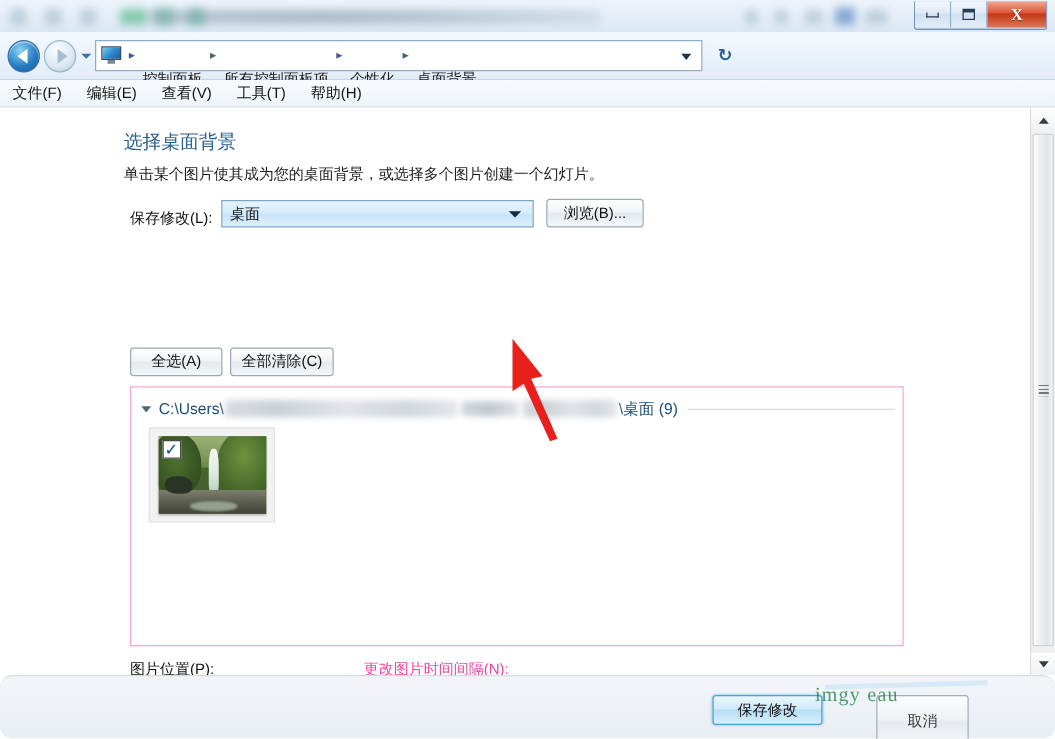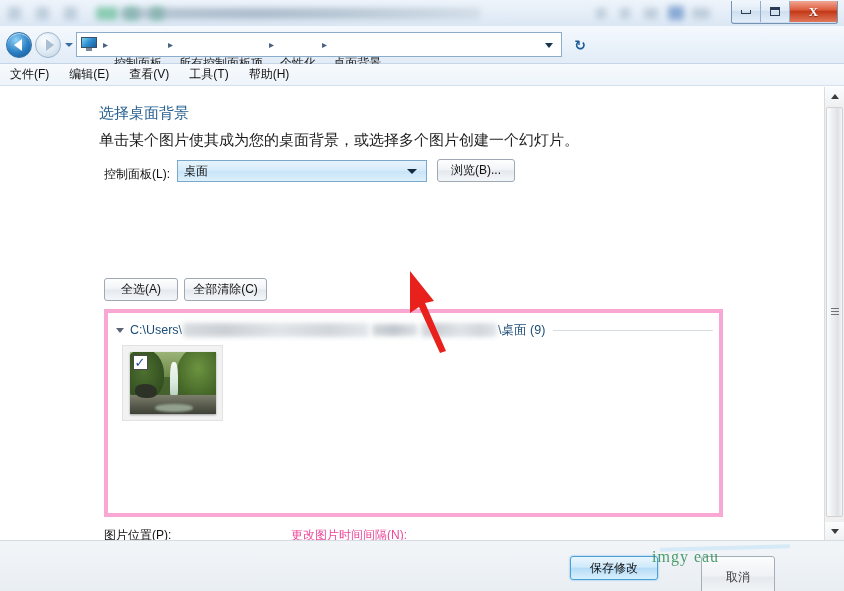--- a/index.html
+++ b/index.html
@@ -282,21 +282,21 @@
   }
   .page-title {
     position: absolute;
     left: 99px; top: 17px;
     font-size: 15px;
     color: #28608f;
   }
   .page-sub {
     position: absolute;
     left: 99px; top: 44px;
-    font-size: 15px;
+    font-size: 12px;
     color: #1a1a1a;
   }
 
   .loc-label {
     position: absolute;
     left: 104px; top: 79px;
     font-size: 12px;
     color: #111111;
   }
   .loc-combo {
@@ -349,21 +349,21 @@
     left: 184px; top: 191px;
     width: 83px; height: 23px;
   }
 
   
   .list-panel {
     position: absolute;
     left: 104px; top: 222px;
     width: 619px; height: 208px;
     background: #ffffff;
-    border: 4px solid #f9a8d4;
+    border: 1px solid #f9a8d4;
     box-sizing: border-box;
     overflow: hidden;
   }
   .group-header {
     position: absolute;
     left: 8px; top: 8px;
     right: 6px;
     display: flex;
     align-items: center;
     height: 18px;
@@ -533,20 +533,21 @@
   }
 
   
   .footer {
     position: absolute;
     left: 0; bottom: 0;
     width: 844px; height: 51px;
     background: linear-gradient(to bottom, #f2f5f8 0%, #e9eef3 100%);
     border-top: 1px solid #d3dbe3;
     box-sizing: border-box;
+    border-radius: 10px;
   }
   .save-btn {
     position: absolute;
     left: 570px; top: 15px;
     width: 88px; height: 24px;
     background: linear-gradient(to bottom, #eaf6fd 0%, #cfeafb 45%, #b6dcf7 52%, #d9f0fd 100%);
     border: 1px solid #4a9fd4;
     border-radius: 3px;
     box-shadow: 0 0 2px rgba(90,170,225,.9);
     font-size: 12px;
@@ -666,21 +667,21 @@
     <span class="menu-item">编辑(E)</span>
     <span class="menu-item">查看(V)</span>
     <span class="menu-item">工具(T)</span>
     <span class="menu-item">帮助(H)</span>
   </div>
 
   <div class="content">
     <div class="page-title">选择桌面背景</div>
     <div class="page-sub">单击某个图片使其成为您的桌面背景，或选择多个图片创建一个幻灯片。</div>
 
-    <div class="loc-label">控制面板(L):</div>
+    <div class="loc-label">保存修改(L):</div>
     <div class="loc-combo">
       <span class="val">桌面</span>
       <span class="dd-caret"></span>
     </div>
     <div class="btn browse-btn">浏览(B)...</div>
 
     <div class="btn selectall-btn">全选(A)</div>
     <div class="btn clearall-btn">全部清除(C)</div>
 
     <div class="list-panel">

